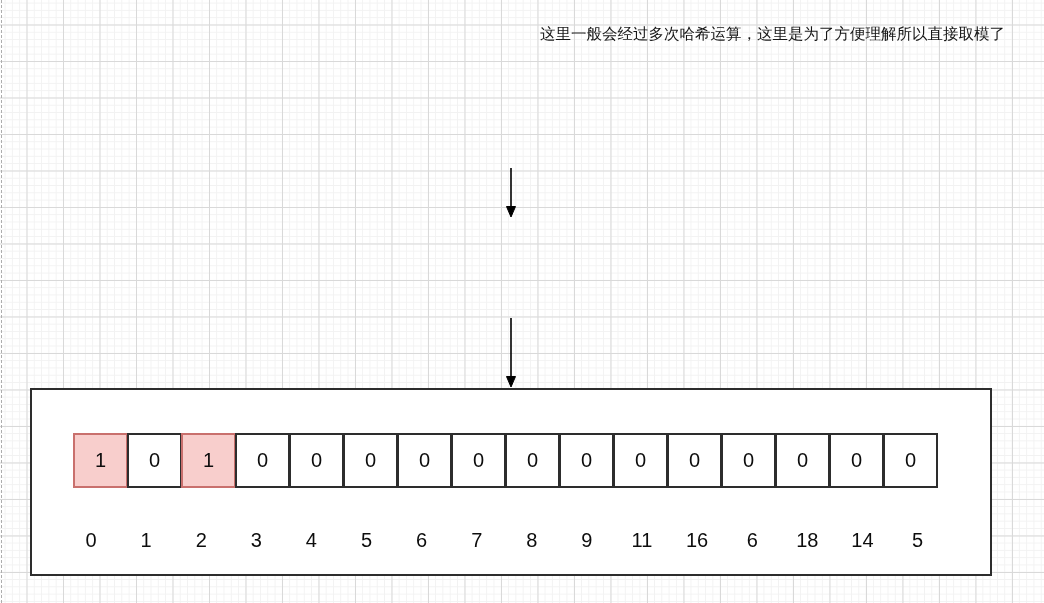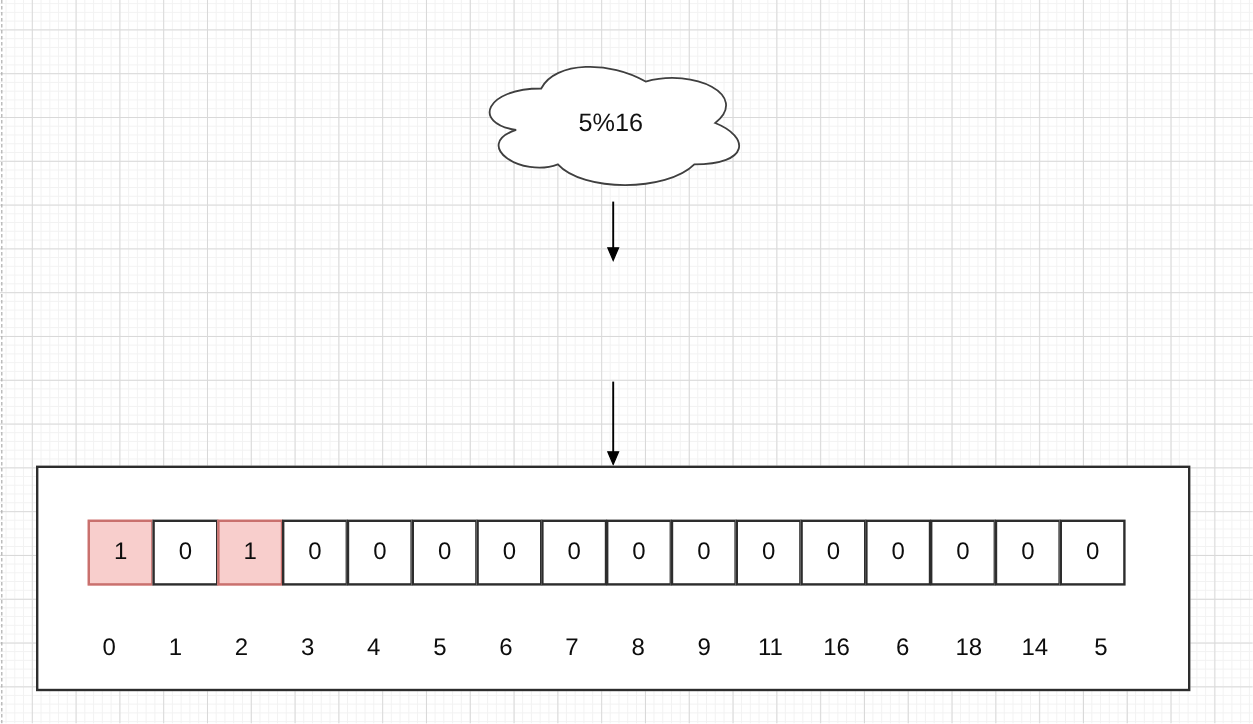--- a/index.html
+++ b/index.html
@@ -74,33 +74,22 @@
     font-size: 20px; color: #0d0d0d;
   }
 </style>
 </head>
 <body>
 
 <div id="canvas">
 
   <div class="page-edge"></div>
 
+  <div class="annotation">这里一般会经过多次哈希运算，这里是为了方便理解所以直接取模了</div>
 
-  <div class="shape-wrap" id="cloud-wrap">
-    <svg width="236" height="119">
-      <path class="shape-stroke" d="M 60,30.75
-        C 13.6,30.75 2,59.5 39.1,65.25
-        C 2,77.9 43.8,105.5 73.9,94
-        C 94.8,117 164.4,117 187.6,94
-        C 234,94 234,71 205,59.5
-        C 234,36.5 187.6,13.5 147,25
-        C 118,7.75 71.6,7.75 60,30.75 Z"></path>
-    </svg>
-    <div class="shape-label">5%16</div>
-  </div>
 
   <svg class="arrow" id="arrow1" width="14" height="50">
     <line x1="7" y1="0" x2="7" y2="39"></line>
     <polygon points="7,49 2.5,38.5 11.5,38.5"></polygon>
   </svg>
 
 
   <svg class="arrow" id="arrow2" width="14" height="70">
     <line x1="7" y1="0" x2="7" y2="59"></line>
     <polygon points="7,69 2.5,58.5 11.5,58.5"></polygon>

